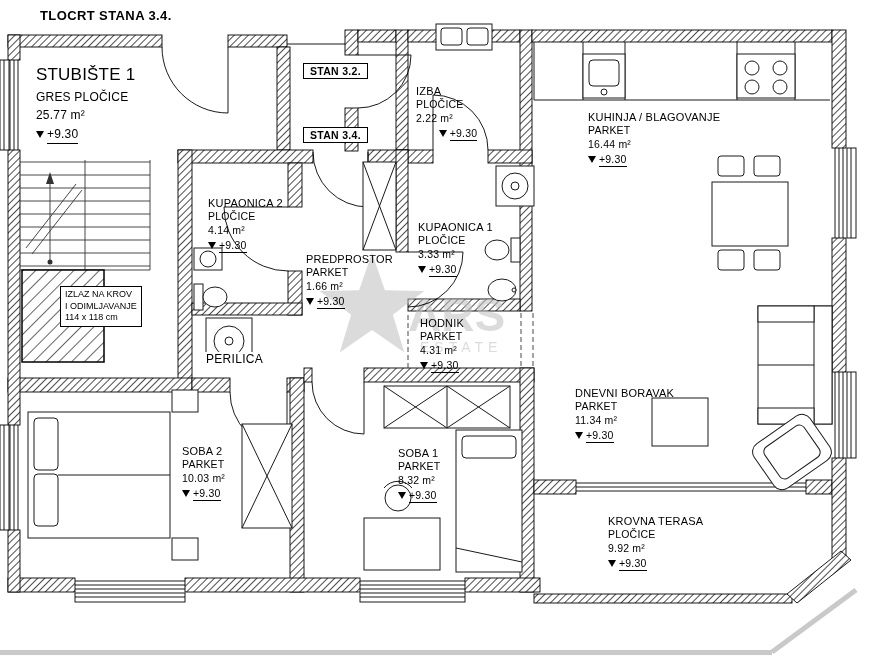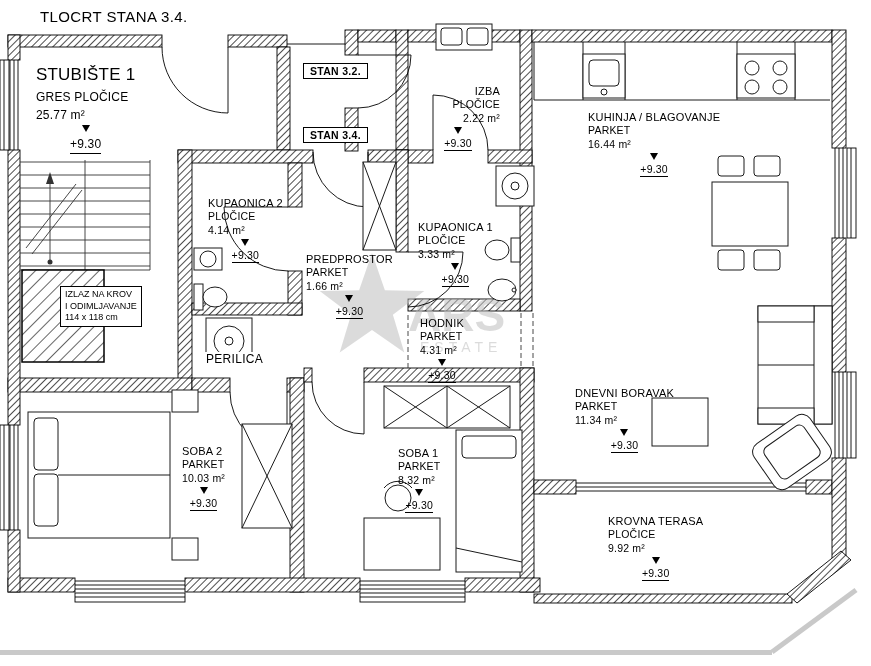--- a/index.html
+++ b/index.html
@@ -1,27 +1,27 @@
 <!DOCTYPE html>
 <html><head>
 <meta charset="utf-8">
 <style>
   html,body{margin:0;padding:0;background:#fff;}
   .stage{position:relative;width:871px;height:666px;background:#fff;overflow:hidden;
          font-family:"Liberation Sans",sans-serif;color:#000;}
   .stage svg{position:absolute;left:0;top:0;}
-  .title{position:absolute;left:40px;top:8px;font-size:15px;font-weight:400;letter-spacing:.4px;}
+  .title{position:absolute;left:40px;top:8px;font-size:13px;font-weight:700;letter-spacing:.4px;}
   .badge{position:absolute;border:1px solid #000;background:#fff;font-size:10.5px;font-weight:700;
          padding:1px 6px;letter-spacing:.3px;white-space:nowrap;}
   .room-label{position:absolute;font-size:10.5px;line-height:1.3;letter-spacing:.2px;white-space:nowrap;}
   .room-label .rl-name{font-size:11px;}
   .room-label.lg{font-size:12px;line-height:1.5;}
   .room-label.lg .rl-name{font-size:17px;}
-  .room-label.center{text-align:right;}
-  .lvl{display:flex;align-items:center;gap:3px;margin-top:1px;flex-direction:column;}
+  .room-label.center{text-align:left;}
+  .lvl{display:flex;align-items:center;gap:3px;margin-top:1px;}
   .room-label.center .lvl{justify-content:center;}
   .lvl-flag{width:0;height:0;border-left:4px solid transparent;border-right:4px solid transparent;
             border-top:7px solid #000;}
   .lvl-text{border-bottom:1px solid #000;}
   .note-box{position:absolute;border:1px solid #000;background:#fff;font-size:9px;line-height:1.3;
             padding:2px 4px;white-space:nowrap;margin-left:20px;}
   .tag{position:absolute;background:#fff;font-size:12px;padding:0 2px;white-space:nowrap;letter-spacing:.3px;}
 </style>
 </head>
 <body>

